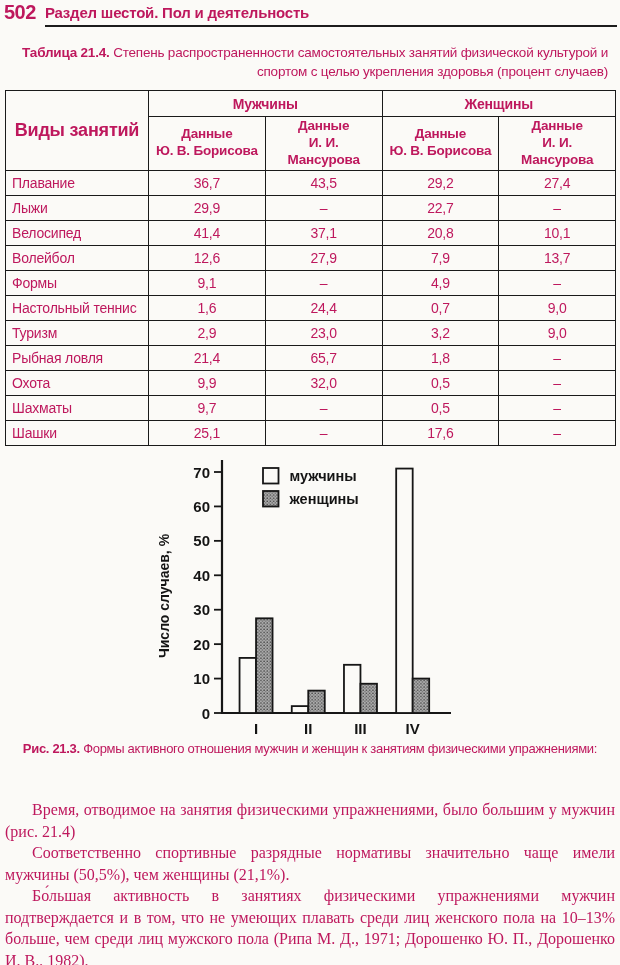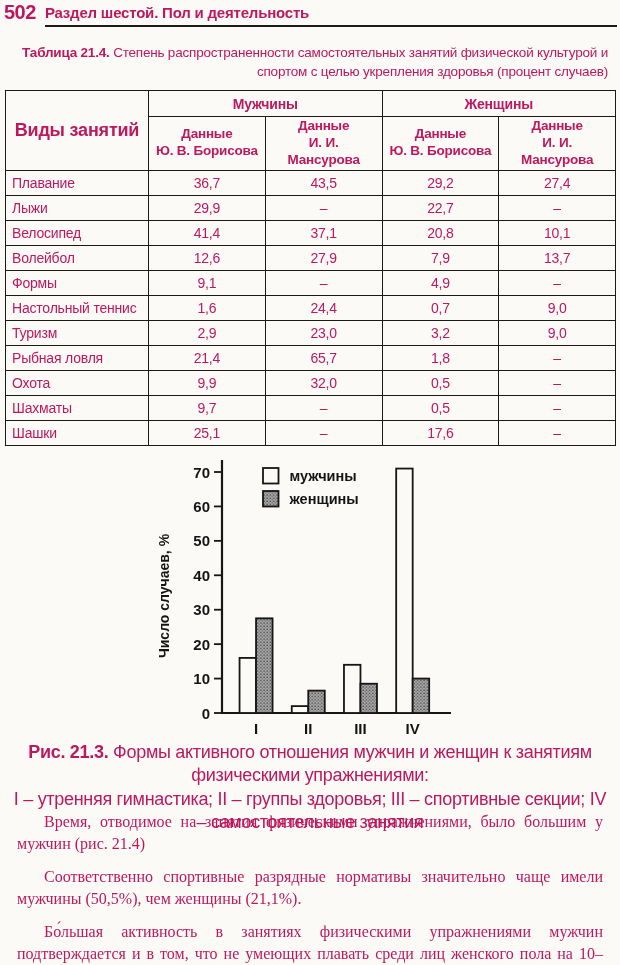--- a/index.html
+++ b/index.html
@@ -31,30 +31,30 @@
   th.grp{height:23px; font-size:14px;}
   th.sub{height:47px; font-size:13.5px; line-height:1.25; white-space:pre-line;}
   th.kind{width:130px; font-size:18px;}
   td.activity{text-align:left; height:22px;}
   td.num{text-align:center;margin-left:24px;}
   
   .chartbox{position:absolute; left:148px; top:446px; width:324px; height:300px;}
   
   .figcap{
     position:absolute; left:8px; right:8px; top:741px;
-    text-align:center; font-size:18px; line-height:1.3; letter-spacing:-0.3px;
+    text-align:center; font-size:13px; line-height:1.3; letter-spacing:-0.3px;
   }
   .figcap b{font-weight:bold;}
   
   .bodytext{
     position:absolute; left:5px; right:5px; top:799px;
     font-family:"Liberation Serif", serif; font-size:16px; line-height:21.5px;
     text-align:justify;
   }
-  .bodytext p{margin:12px; text-indent:27px;}
+  .bodytext p{margin:0; text-indent:27px;}
 </style>
 </head>
 <body>
 
 <div id="page">
 
   <div class="runhead">
     <span class="pagenum">502</span>
     <span class="titlewrap">
       <span class="sectitle">Раздел шестой. Пол и деятельность</span>
@@ -207,21 +207,20 @@
         <rect x="115" y="22" width="15.5" height="15.5" fill="#fbfaf7" stroke="#161616" stroke-width="1.8"></rect>
         <text x="141.5" y="35" font-size="14.5" font-weight="bold" font-family="&quot;Liberation Sans&quot;, sans-serif" fill="#141414">мужчины</text>
         <rect x="115" y="45" width="15.5" height="15.5" fill="url(#stipple)" stroke="#161616" stroke-width="1.8"></rect>
         <text x="141.5" y="58" font-size="14.5" font-weight="bold" font-family="&quot;Liberation Sans&quot;, sans-serif" fill="#141414">женщины</text>
       </svg>
   </div>
 
   <div class="figcap">
     <b>Рис. 21.3.</b>
     <span>Формы активного отношения мужчин и женщин к занятиям физическими упражнениями:</span><br>
-    <span>I – утренняя гимнастика; II – группы здоровья; III – спортивные секции; IV – самостоятельные занятия</span>
   </div>
 
   <div class="bodytext">
     <p>Время, отводимое на занятия физическими упражнениями, было большим у мужчин (рис. 21.4)</p>
     <p>Соответственно спортивные разрядные нормативы значительно чаще имели мужчины (50,5%), чем женщины (21,1%).</p>
     <p>Бо́льшая активность в занятиях физическими упражнениями мужчин подтверждается и в том, что не умеющих плавать среди лиц женского пола на 10–13% больше, чем среди лиц мужского пола (Рипа М. Д., 1971; Дорошенко Ю. П., Дорошенко И. В., 1982).</p>
   </div>
 
 </div>
 

